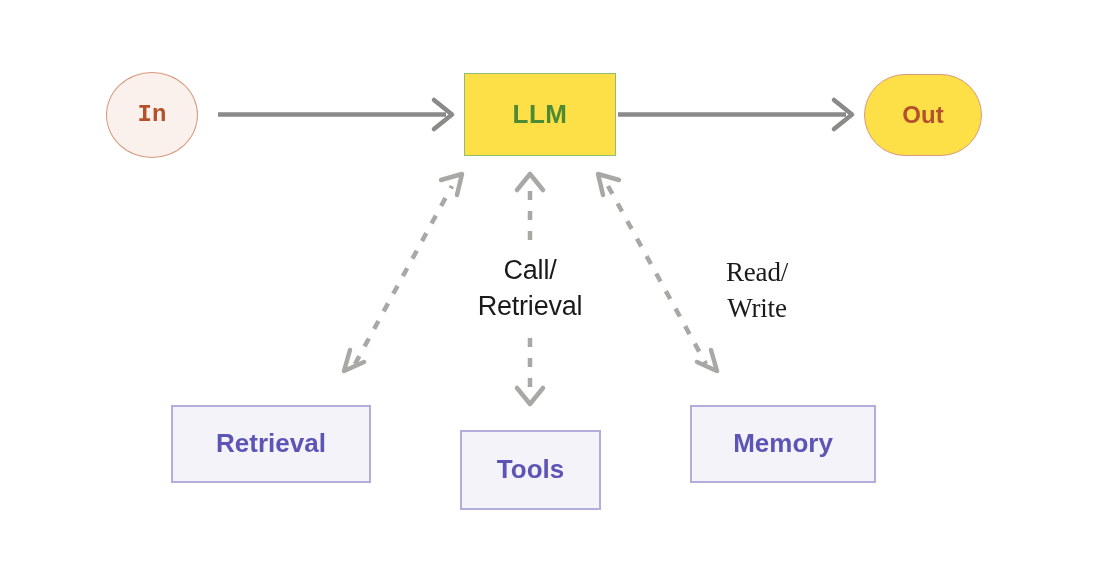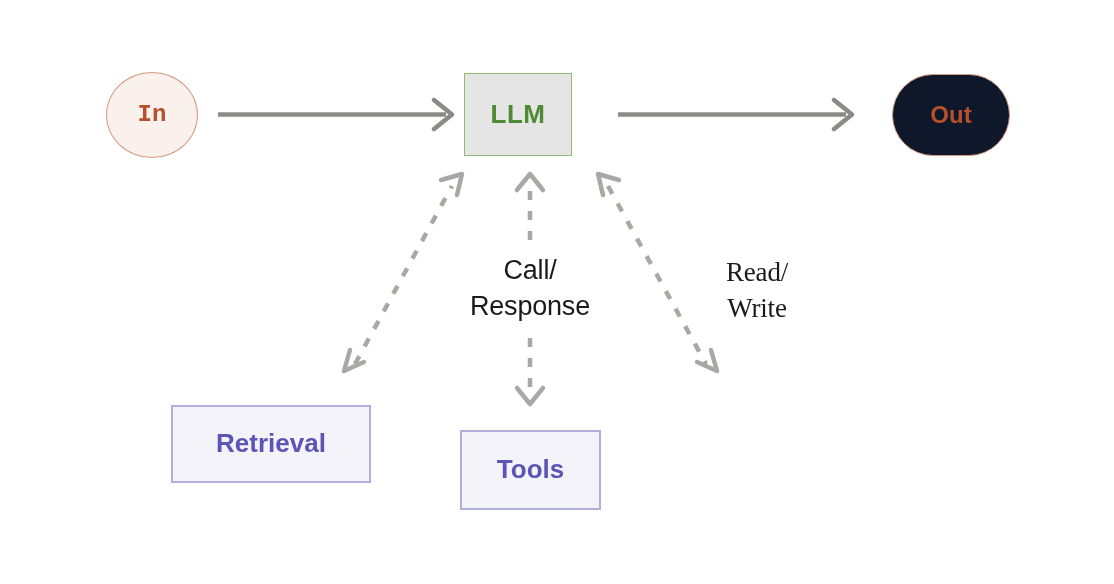--- a/index.html
+++ b/index.html
@@ -48,38 +48,38 @@
     color: #b4512c;
     font-size: 24px;
     font-weight: bold;
     font-family: Liberation Mono, monospace;
   }
 
   
   #node-llm {
     left: 464px;
     top: 73px;
-    width: 108px;
+    width: 152px;
     height: 83px;
     border: 1.6px solid #8fbd73;
-    background: #e5e5e5;
+    background: #fde047;
     color: #4e8a33;
     font-size: 26px;
     font-weight: bold;
     letter-spacing: .5px;
   }
 
   
   #node-out {
-    left: 892px;
+    left: 864px;
     top: 74px;
     width: 118px;
     height: 82px;
     border: 1.6px solid #d79a80;
-    background: #0f172a;
+    background: #fde047;
     border-radius: 42px;
     color: #b4512c;
     font-size: 24px;
     font-weight: bold;
   }
 
   
   .box-purple {
     border: 2px solid #b1aedc;
     background: #f4f3fa;
@@ -166,21 +166,22 @@
   <div class="node" id="node-in">In</div>
 
   <div class="node" id="node-llm">LLM</div>
 
   <div class="node" id="node-out">Out</div>
 
   <div class="node box-purple" id="node-tools">Tools</div>
 
   <div class="node box-purple" id="node-retrieval">Retrieval</div>
 
+  <div class="node box-purple" id="node-memory">Memory</div>
 
 
   <div class="edge-label" id="label-call">Call/
-Response</div>
+Retrieval</div>
 
   <div class="edge-label" id="label-readwrite">Read/
 Write</div>
 
 </div>
 
 </body></html>

